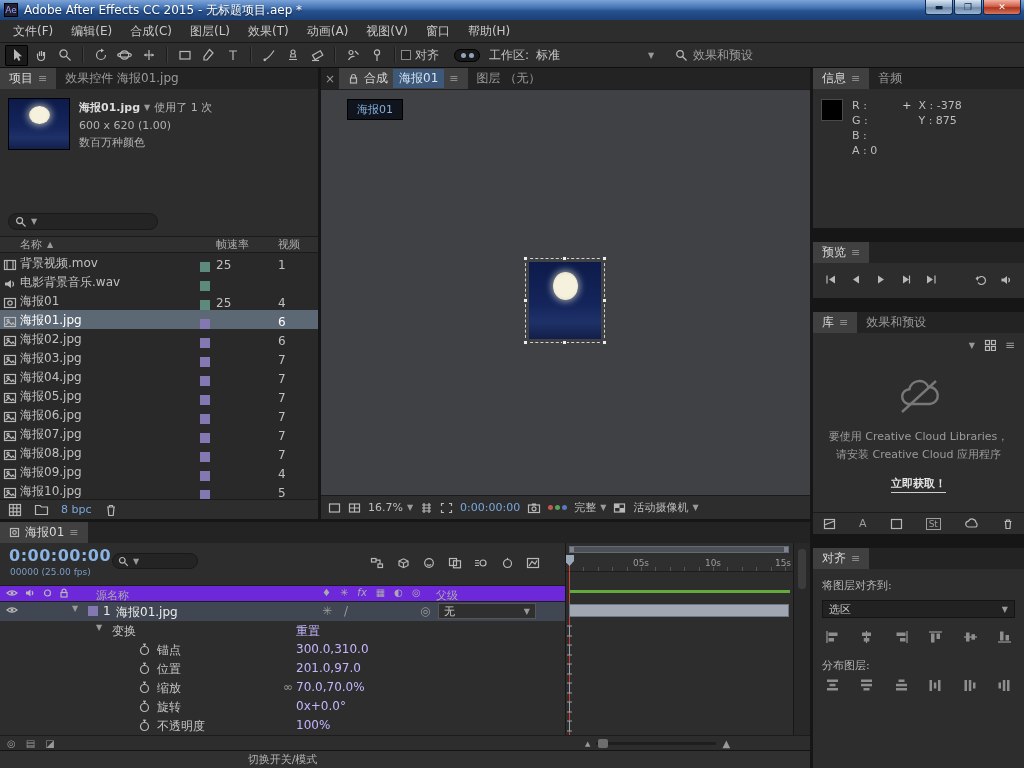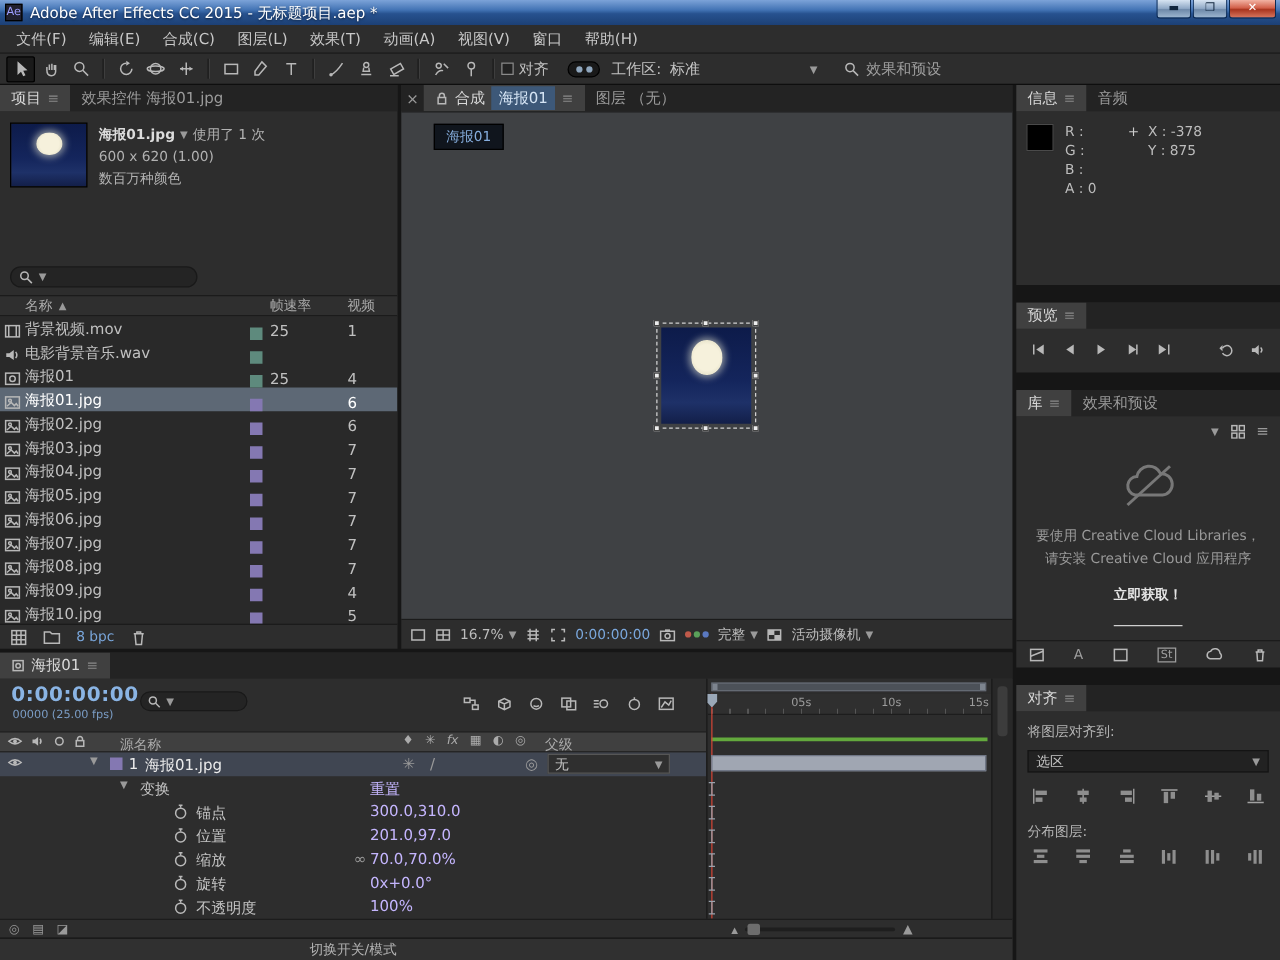--- a/index.html
+++ b/index.html
@@ -101,21 +101,21 @@
   .rgba div{margin-bottom:2px;white-space:nowrap}
   .xyblock{margin-left:16px;display:flex;gap:7px}
   .xy div{margin-bottom:2px;white-space:nowrap}
   .transport{display:flex;align-items:center;gap:4px;padding:8px 7px}
   .tbtn{width:21px;height:17px;display:flex;align-items:center;justify-content:center}
   .tspace{flex:1}
   .lib-tools{display:flex;justify-content:flex-end;align-items:center;gap:9px;padding:5px 9px;color:#9a9a9a}
   .lib-center{flex:1;display:flex;flex-direction:column;align-items:center;justify-content:center;gap:3px;
               text-align:center;font-size:11px;color:#9a9a9a;padding:0 8px}
   .cloudwrap{margin-bottom:10px}
-  .cta{color:#e4e4e4;font-weight:bold;border-bottom:1px solid #cfcfcf;margin-top:11px;padding-bottom:17px}
+  .cta{color:#e4e4e4;font-weight:bold;border-bottom:1px solid #cfcfcf;margin-top:11px;padding-bottom:1px}
   .lib-foot{flex:0 0 22px;border-top:1px solid #1b1b1b;display:flex;align-items:center;justify-content:space-between;
             padding:0 10px;color:#9e9e9e;font-size:11px}
   .align-body{padding:9px 9px;font-size:11px;color:#b6b6b6}
   .aselect{height:18px;background:#222;border:1px solid #141414;display:flex;align-items:center;
            justify-content:space-between;padding:0 6px;margin:7px 0 11px;color:#c8c8c8}
   .icons6{display:flex;justify-content:space-between;margin:4px 1px 13px}
   .aicon{width:18px;height:16px;display:flex;align-items:center;justify-content:center}
   .ask{stroke:#a2a2a2;stroke-width:1.1;fill:none}
   .afl{fill:#8e8e8e;stroke:none}
 
@@ -123,21 +123,21 @@
   .timeline{grid-column:1/3;grid-row:2}
   .tl-body{flex:1;position:relative;background:#2d2d2d}
   .tl-left{position:absolute;left:0;top:0;width:565px;bottom:0}
   .tl-top{height:42px;position:relative}
   .tc-big{position:absolute;left:9px;top:3px;font-size:16px;font-weight:bold;color:#8ab4e4;letter-spacing:.5px}
   .tc-frames{position:absolute;left:10px;top:24px;font-size:9px;color:#7a9cc4}
   .tl-search{position:absolute;left:112px;top:10px;width:86px;height:16px;background:#242424;border:1px solid #191919;
              border-radius:8px;display:flex;align-items:center;gap:4px;padding:0 5px;color:#8a8a8a}
   .tl-icons{position:absolute;left:368px;top:11px;display:flex;gap:8px}
   .tico{width:18px;height:17px;display:flex;align-items:center;justify-content:center}
-  .tl-head{height:17px;background:#404040;border-top:1px solid #1c1c1c;border-bottom:1px solid #1c1c1c;
+  .tl-head{height:17px;background:#6d28d9;border-top:1px solid #1c1c1c;border-bottom:1px solid #1c1c1c;
            position:relative;font-size:11px;color:#ababab}
   .h-av{position:absolute;left:6px;top:2px;display:flex;gap:7px;align-items:center}
   .h-src{position:absolute;left:96px;top:2px}
   .h-sw{position:absolute;left:322px;top:1px;display:flex;gap:9px;font-size:10px;align-items:center}
   .h-par{position:absolute;left:436px;top:2px}
   .tl-row{height:19px;position:relative;font-size:12px;color:#c4c4c4}
   .tl-row.layer{background:#404652;color:#ebebeb}
   .abs{position:absolute;top:2px}
   .val{position:absolute;left:296px;top:2px;color:#c4b5fd;white-space:nowrap}
   .stopw{position:absolute;left:138px;top:3px}

